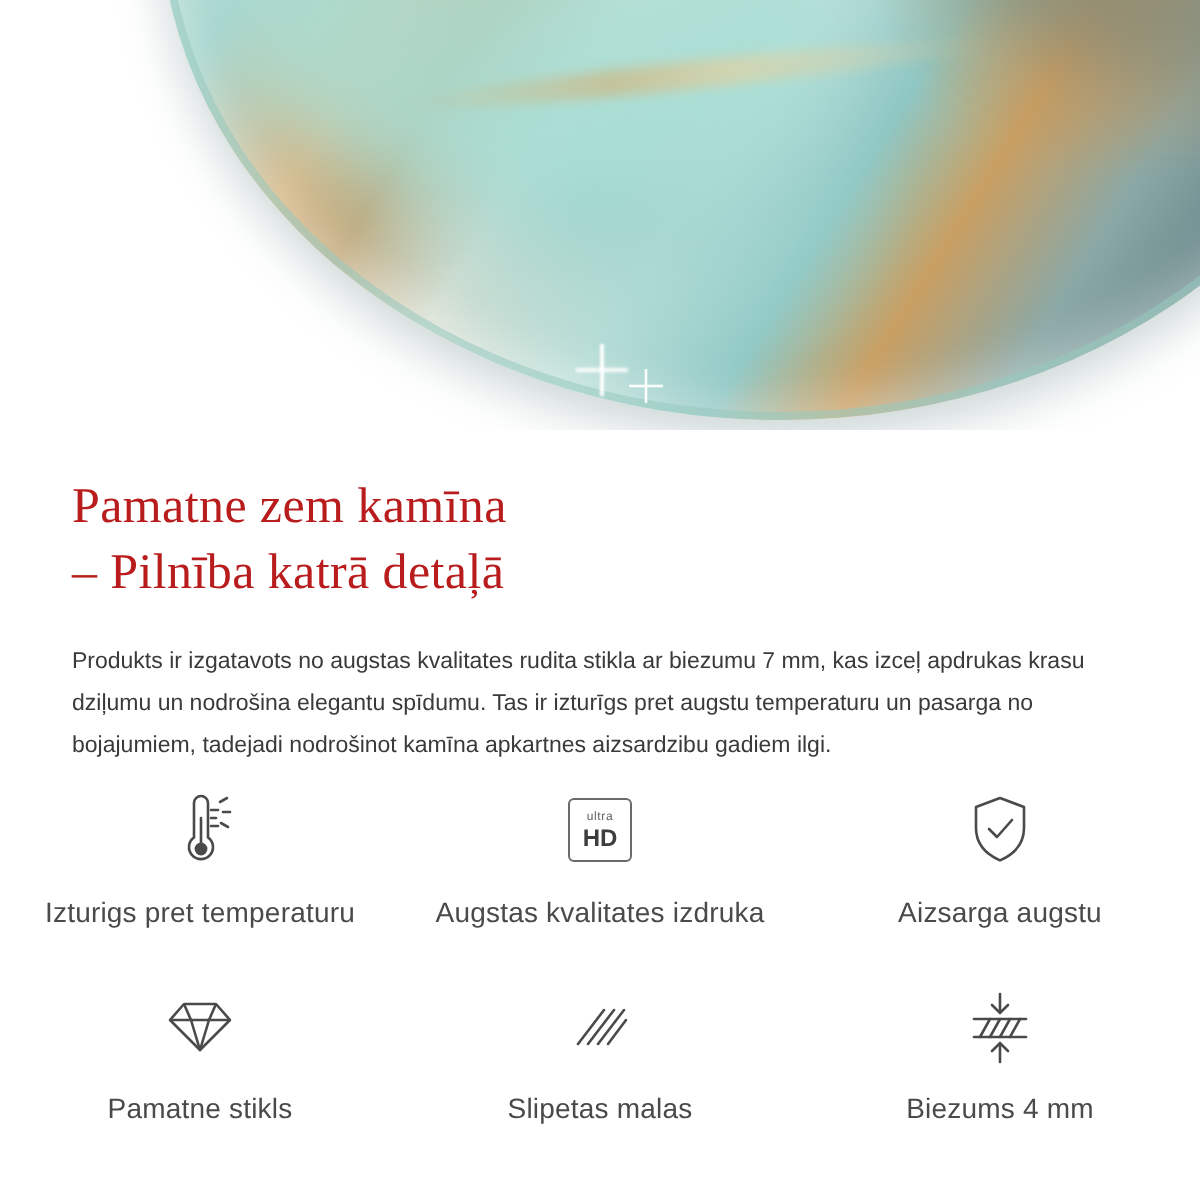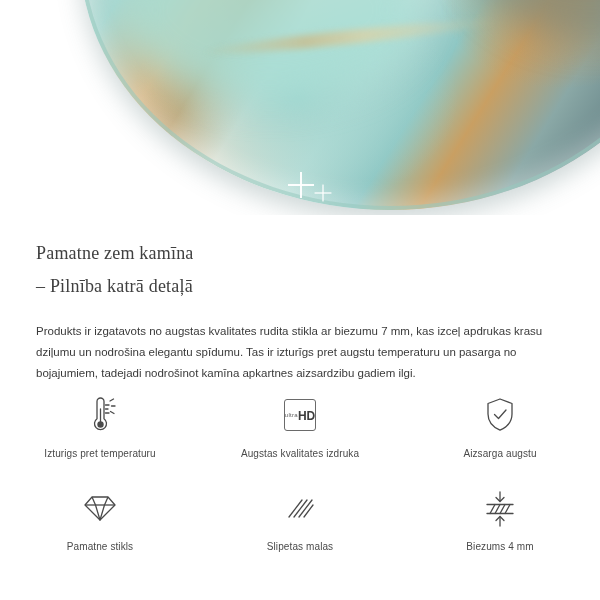--- a/index.html
+++ b/index.html
@@ -103,24 +103,24 @@
   .content {
     position: absolute;
     left: 0;
     top: 215px;
     width: 600px;
   }
   .headline {
     margin: 0;
     padding: 22px 36px 0 36px;
     font-family: "Liberation Serif", serif;
-    font-size: 18px;
+    font-size: 25px;
     line-height: 33px;
     font-weight: 400;
-    color: #404040;
+    color: #b91c1c;
     letter-spacing: .2px;
   }
   .headline .line2 { display: block; }
   .paragraph {
     margin: 0;
     padding: 18px 36px 0 36px;
     font-size: 11.5px;
     line-height: 21px;
     color: #3a3a3a;
   }
@@ -143,31 +143,32 @@
   }
   .feature .glyph {
     height: 46px;
     display: flex;
     align-items: center;
     justify-content: center;
     color: #4a4a4a;
   }
   .feature .caption {
     margin-top: 10px;
-    font-size: 10px;
+    font-size: 14px;
     color: #4a4a4a;
     text-align: center;
     letter-spacing: .1px;
   }
   .hd-box {
     width: 30px;
     height: 30px;
     border: 1.4px solid #6a6a6a;
     border-radius: 3px;
     display: flex;
+    flex-direction: column;
     align-items: center;
     justify-content: center;
     line-height: 1;
   }
   .hd-box .ultra {
     font-size: 6px;
     letter-spacing: .3px;
     color: #5c5c5c;
   }
   .hd-box .hd {

